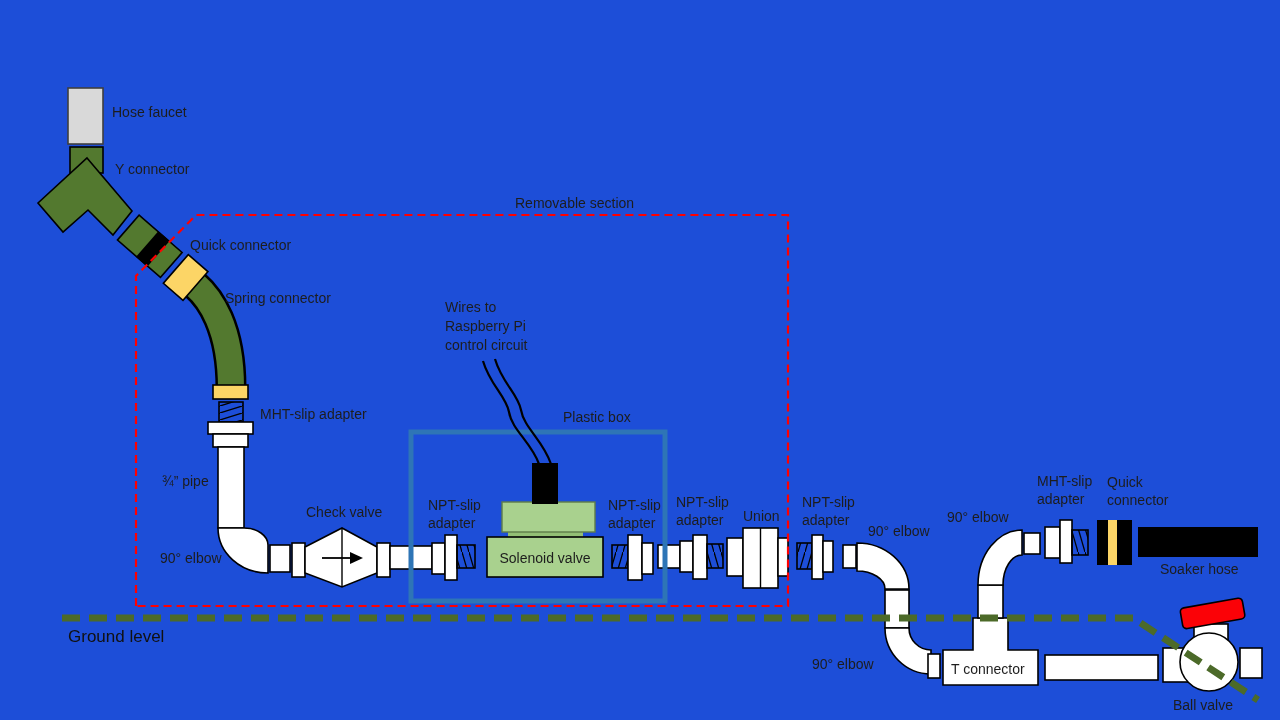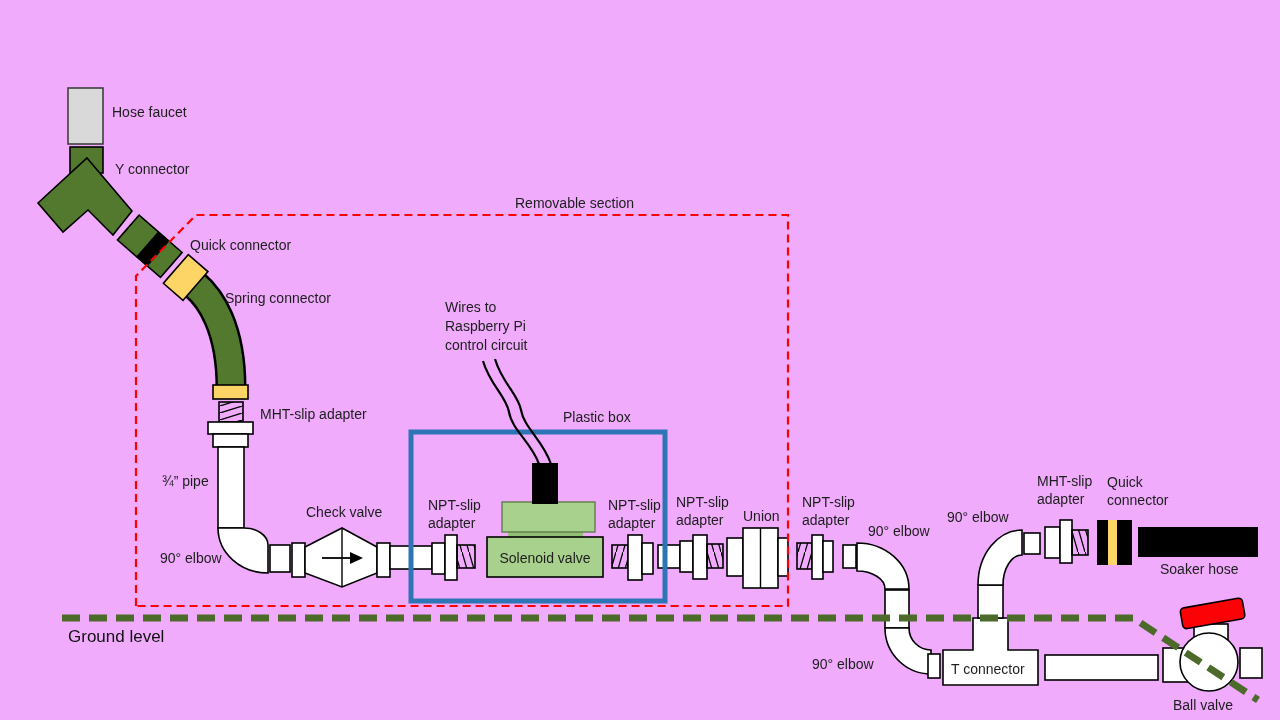--- a/index.html
+++ b/index.html
@@ -1,16 +1,16 @@
 <!DOCTYPE html>
 <html><head>
 <meta charset="utf-8">
 <style>
   html,body{margin:0;padding:0;background:#ffffff;}
-  .stage{position:relative;width:1280px;height:720px;background:#f0abfc;overflow:hidden;text-decoration:underline;}
+  .stage{position:relative;width:1280px;height:720px;background:#1d4ed8;overflow:hidden;text-decoration:underline;}
   svg{display:block;}
   .pc{fill:#ffffff;stroke:#000000;stroke-width:1.6;}
   .thin{stroke:#000000;stroke-width:1.4;fill:none;}
   .lbl{font-family:"Liberation Sans",sans-serif;font-size:14px;fill:#1d1d1d;}
   .lbl-big{font-family:"Liberation Sans",sans-serif;font-size:17px;fill:#111111;}
   .mid{text-anchor:middle;}
 </style>
 </head>
 <body>
 

